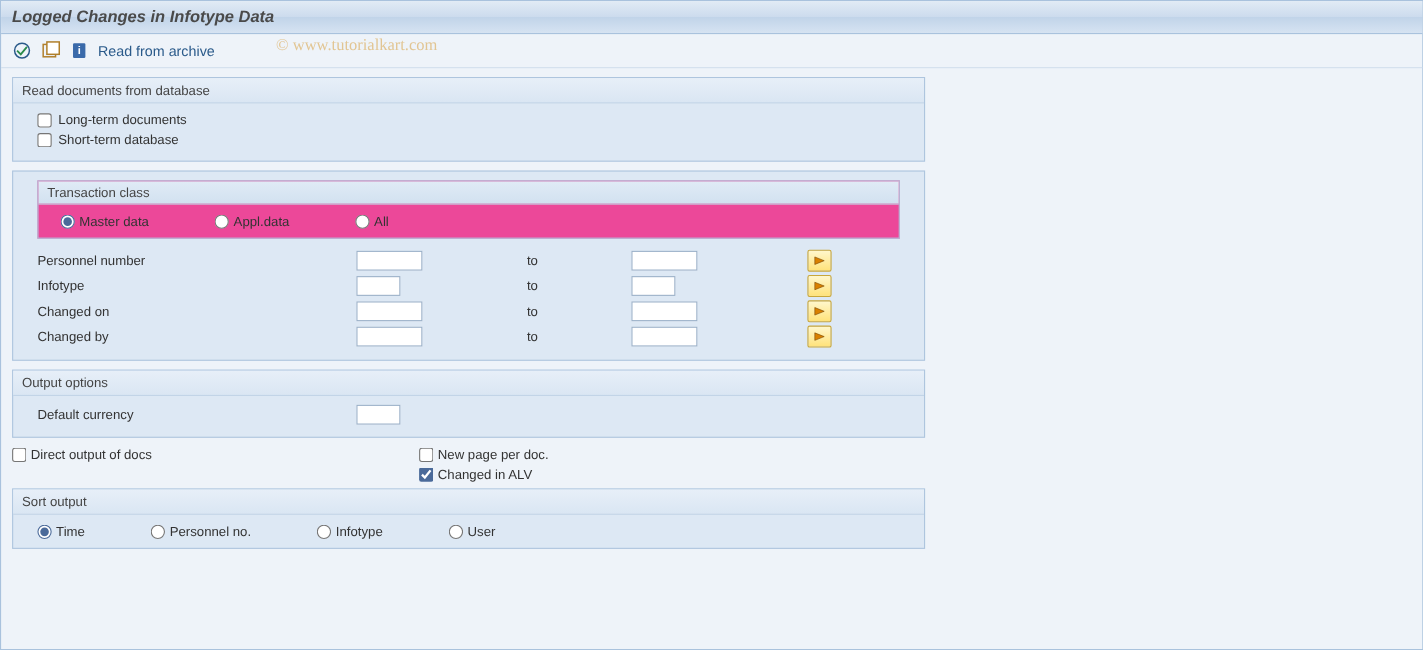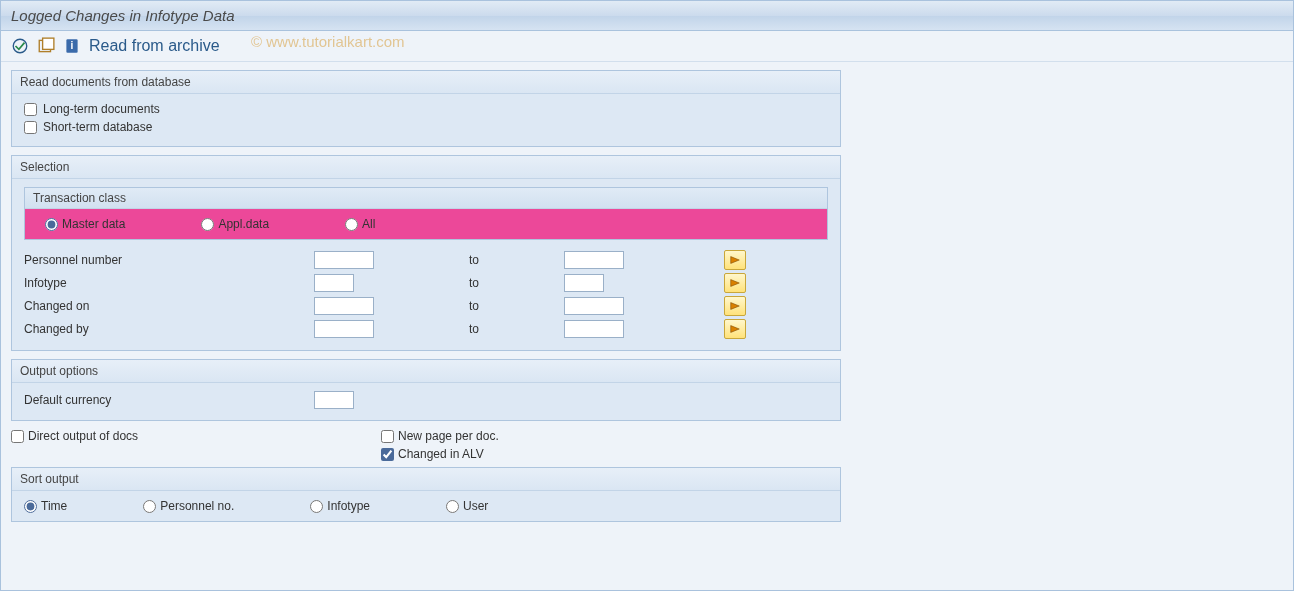--- a/index.html
+++ b/index.html
@@ -16,88 +16,88 @@
   border: 1px solid #a9c2dd;
   width: 100%;
   height: 100%;
   background: #eef3f9;
 }
 .title-bar {
   background: linear-gradient(#e1ebf5, #ccdbed 50%, #c1d4e9 51%, #d6e3f2);
   border-bottom: 1px solid #a9c2dd;
   padding: 6px 10px;
   font-style: italic;
-  font-weight: normal;
+  font-weight: bold;
   font-size: 15px;
   color: #4a4a4a;
 }
 .toolbar {
   display: flex;
   align-items: center;
   gap: 8px;
   padding: 6px 10px;
   border-bottom: 1px solid #d2dfed;
   position: relative;
 }
 .toolbar-icon {
   width: 18px; height: 18px;
   display: inline-flex;
   align-items: center; justify-content: center;
   cursor: pointer;
 }
 .toolbar-link {
   color: #2a5a8a;
-  font-size: 16px;
+  font-size: 13px;
   cursor: pointer;
 }
 .watermark {
   position: absolute;
   left: 250px; top: 2px;
   font-size: 15px;
   color: #d8a040;
   opacity: 0.55;
-  font-family: Liberation Sans, sans-serif;
+  font-family: Liberation Serif, serif;
 }
 .content {
   padding: 8px 10px;
 }
 .groupbox {
   border: 1px solid #aec5de;
   background: #dde8f4;
   margin-bottom: 8px;
   width: 830px;
 }
 .groupbox-header {
   background: linear-gradient(#e7eff8, #dae6f3);
   padding: 4px 8px;
   font-size: 12px;
   color: #444;
   border-bottom: 1px solid #c2d4e7;
 }
 .groupbox-body {
-  padding: 8px 12px;
+  padding: 8px 22px;
 }
 .inner-groupbox {
   border: 1px solid #aec5de;
   background: #ec4899;
   margin-bottom: 10px;
 }
 .inner-groupbox-header {
   background: linear-gradient(#e0ebf6, #d2e1f0);
   padding: 3px 8px;
   font-size: 12px;
   color: #444;
   border-bottom: 1px solid #c2d4e7;
 }
 .inner-groupbox-body {
   padding: 8px 20px;
 }
 .checkbox-row { display: flex; align-items: center; margin-bottom: 4px; gap: 4px; }
 .checkbox-row input[type=checkbox] { margin-right: 2px; }
-.radio-row { display: flex; gap: 76px; align-items: center; }
+.radio-row { display: flex; gap: 60px; align-items: center; }
 .radio-item { display: flex; align-items: center; gap: 4px; }
 .radio-item input[type=radio] { accent-color: #4a6a9a; }
 
 .field-row {
   display: flex;
   align-items: center;
   margin-bottom: 3px;
   gap: 30px;
 }
 .field-label { width: 260px; }
@@ -176,21 +176,20 @@
           <span>Long-term documents</span>
         </div>
         <div class="checkbox-row">
           <input type="checkbox" style="">
           <span>Short-term database</span>
         </div>
       </div>
     </div>
 
     <div class="groupbox">
-      <div class="groupbox-header">Selection</div>
       <div class="groupbox-body">
 
         <div class="inner-groupbox">
           <div class="inner-groupbox-header">Transaction class</div>
           <div class="inner-groupbox-body">
             <div class="radio-row">
               <label class="radio-item">
                 <input type="radio" name="trxclass" checked="" style="">
                 <span>Master data</span>
               </label>

